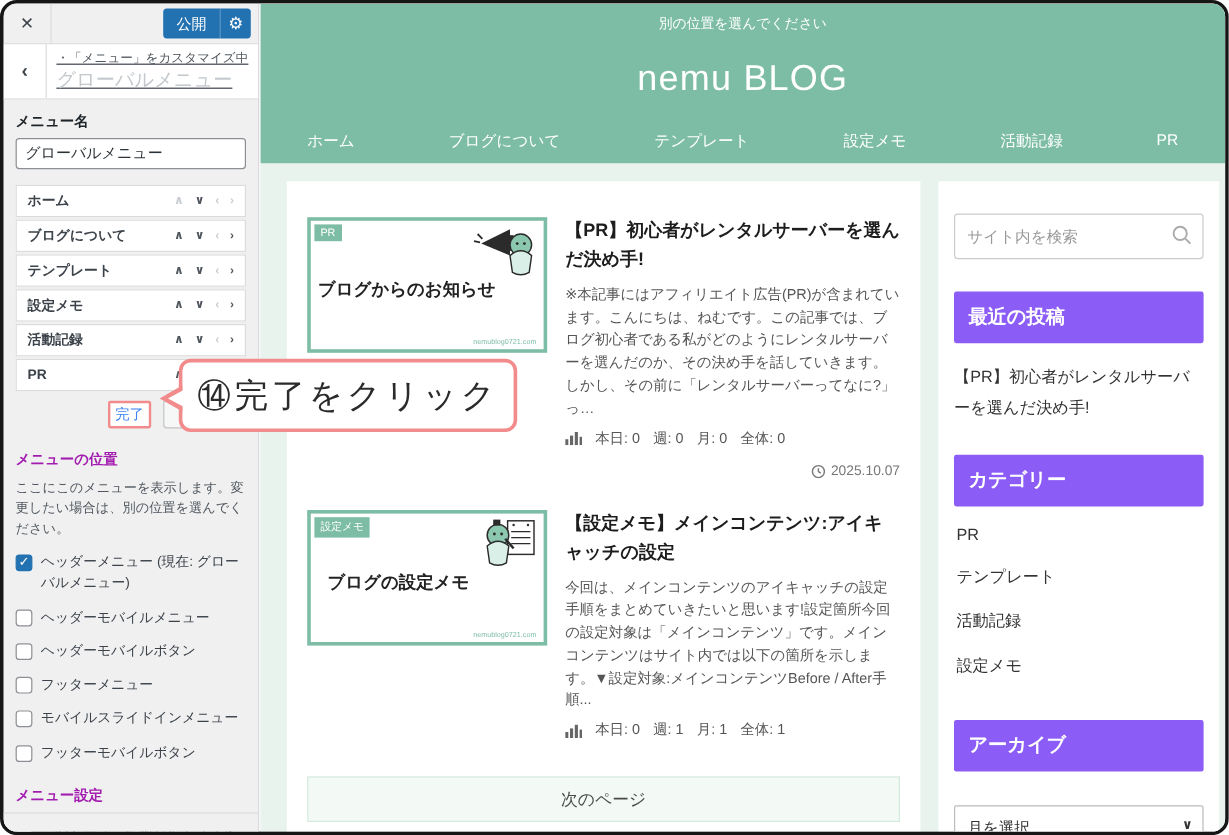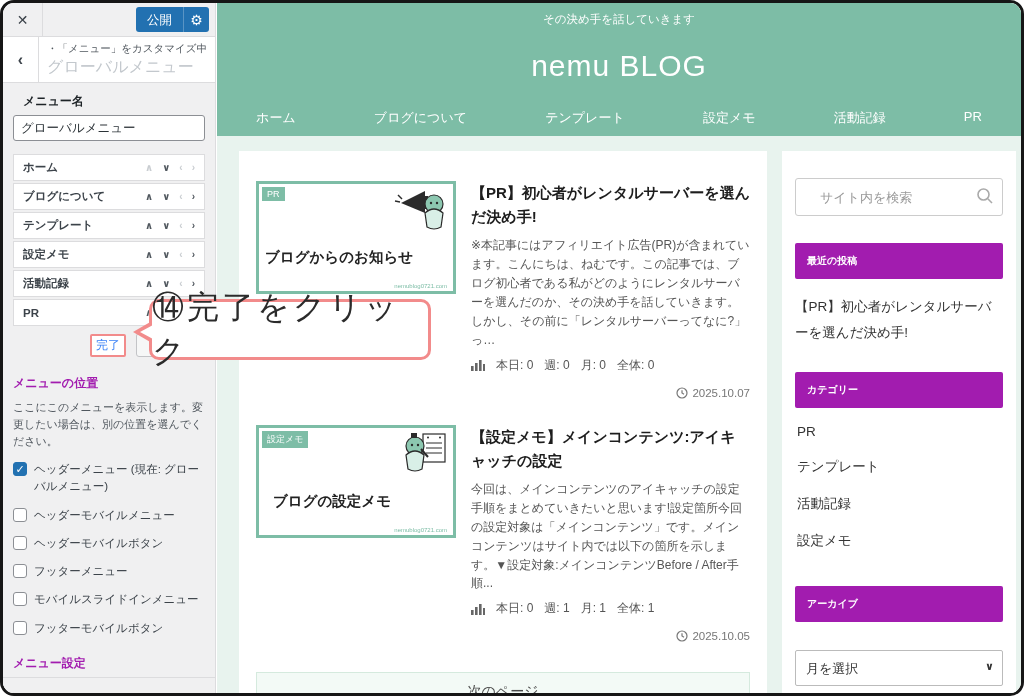--- a/index.html
+++ b/index.html
@@ -9,78 +9,78 @@
   
   .customizer { position:absolute; left:0; top:0; bottom:0; width:213px; background:#f0f0f1; border-right:1px solid #dcdcde; font-size:12px; color:#3c434a; }
   .cust-topbar { height:34px; display:flex; align-items:stretch; border-bottom:1px solid #dcdcde; }
   .close-btn { width:40px; display:flex; align-items:center; justify-content:center; border-right:1px solid #dcdcde; font-size:14px; font-weight:bold; color:#3c434a; cursor:pointer; }
   .topbar-spacer { flex:1; }
   .publish-group { display:flex; align-items:center; margin:4px 6px; background:#2271b1; border-radius:3px; color:#fff; overflow:hidden; }
   .publish-btn { padding:0 11px; height:26px; line-height:26px; font-size:12.5px; cursor:pointer; }
   .gear-btn { width:26px; height:26px; display:flex; align-items:center; justify-content:center; font-size:14px; cursor:pointer; border-left:1px solid rgba(255,255,255,.25); }
   .cust-sectionhead { background:#fff; border-bottom:1px solid #dcdcde; display:flex; min-height:44px; }
   .back-btn { width:36px; display:flex; align-items:center; justify-content:center; border-right:1px solid #dcdcde; font-size:16px; font-weight:bold; color:#3c434a; cursor:pointer; }
-  .sectionhead-text { padding:5px 8px 4px; overflow:hidden; }
+  .sectionhead-text { padding:5px 8px 4px; overflow:hidden;text-decoration:underline; }
   .customizing-label { font-size:10.5px; color:#50575e; white-space:nowrap; }
   .panel-title { font-size:16px; color:#c3c8cd; margin-top:1px; white-space:nowrap; }
   .cust-body { padding:8px 10px 0; }
-  .field-label { font-size:12px; font-weight:700; color:#1d2327; margin:2px 10px 5px; }
+  .field-label { font-size:12px; font-weight:700; color:#1d2327; margin:2px 0 5px; }
   .menu-name-input { width:100%; height:26px; border:1px solid #8c8f94; border-radius:3px; padding:0 7px; font-size:12.5px; color:#2c3338; background:#fff; font-family:inherit; }
   .menu-list { margin-top:13px; }
   .menu-row { background:#fff; border:1px solid #dcdcde; height:27px; margin-bottom:2px; display:flex; align-items:center; padding:0 9px; }
   .menu-row-label { flex:1; font-size:11.5px; font-weight:700; color:#3c434a; }
   .arrows { display:flex; gap:9px; font-size:10px; font-weight:bold; color:#50575e; }
   .arrows span { cursor:pointer; }
   .arrows .dim { color:#c9cdd1; }
   .done-row { margin-top:7px; display:flex; align-items:center; }
   .hl-box { margin-left:77px; border:2px solid #f28b8b; border-radius:2px; padding:1px 4px; background:#fff; }
   .done-link { color:#3b82f6; font-size:12px; cursor:pointer; }
   .ghost-btn { margin-left:10px; width:48px; height:24px; background:#f6f7f7; border:1px solid #c3c4c7; border-radius:3px; cursor:pointer; }
   .section-title { font-size:12px; font-weight:700; color:#a21caf; margin:18px 0 7px; }
   .loc-desc { font-size:11px; color:#50575e; line-height:1.55; margin-bottom:6px; }
   .chk-row { display:flex; align-items:flex-start; gap:7px; margin:11px 0; font-size:11.5px; color:#3c434a; line-height:1.5; }
   .chk { width:14px; height:14px; flex:none; border:1px solid #8c8f94; border-radius:3px; background:#fff; margin-top:1px; cursor:pointer; }
   .chk.checked { background:#2271b1; border-color:#2271b1; color:#fff; font-size:11px; line-height:13px; text-align:center; }
   .cust-footer { position:absolute; left:0; right:0; bottom:0; height:16px; border-top:1px solid #dcdcde; background:#f0f0f1; }
 
   
   .callout { position:absolute; left:146px; top:296px; width:282px; height:61px; background:#fff; border:3px solid #f28b8b; border-radius:10px; display:flex; align-items:center; justify-content:center; z-index:30; }
-  .callout-text { font-size:32px; color:#2b2b2b; letter-spacing:3px; font-weight:400; }
+  .callout-text { font-size:28px; color:#2b2b2b; letter-spacing:3px; font-weight:400; }
   .callout-tail { position:absolute; left:-19px; top:19px; width:0; height:0; border-top:11px solid transparent; border-bottom:11px solid transparent; border-right:19px solid #f28b8b; }
   .callout-tail-inner { position:absolute; left:-12px; top:23px; width:0; height:0; border-top:7px solid transparent; border-bottom:7px solid transparent; border-right:13px solid #fff; z-index:31; }
 
   
   .preview { position:absolute; left:214px; top:0; right:0; bottom:0; background:#e8f3ee; overflow:hidden; }
   .site-header { position:relative; height:133px; background:#7dbda6; color:#fff; text-align:center; }
   .tagline { padding-top:9px; font-size:11.5px; }
   .site-title { margin-top:22px; font-size:30px; letter-spacing:1px; font-weight:400; }
   .site-nav { position:absolute; left:0; right:0; bottom:9px; display:flex; justify-content:space-around; font-size:13px; }
   .site-nav a { color:#fff; text-decoration:none; cursor:pointer; }
 
   .main-col { position:absolute; left:22px; top:148px; width:528px; bottom:0; background:#fff; padding:30px 17px 0; }
   .post-card { display:flex; gap:15px; }
   .post-card + .post-card { margin-top:26px; }
   .thumb { position:relative; width:200px; height:113px; border:3px solid #7dbda6; background:#fff; flex:none; cursor:pointer; }
   .badge { position:absolute; top:3px; left:3px; background:#7dbda6; color:#fff; font-size:9px; padding:2px 5px; }
-  .thumb-caption { position:absolute; left:6px; right:54px; top:64px; text-align:center; font-weight:700; font-size:14.5px; color:#222; white-space:nowrap; }
+  .thumb-caption { position:absolute; left:6px; right:54px; top:48px; text-align:center; font-weight:700; font-size:14.5px; color:#222; white-space:nowrap; }
   .mascot { position:absolute; right:4px; top:3px; }
   .watermark { position:absolute; right:6px; bottom:2px; font-size:6px; color:#7dbda6; }
   .post-text { flex:1; min-width:0; }
   .post-title { font-size:15px; font-weight:700; color:#1d1d1d; line-height:1.6; cursor:pointer; }
   .excerpt { margin-top:7px; font-size:12px; color:#555; line-height:1.58; }
   .stats { margin-top:7px; display:flex; align-items:center; gap:11px; font-size:12px; color:#555; }
   .post-date { margin-top:13px; text-align:right; font-size:11.5px; color:#777; display:flex; justify-content:flex-end; align-items:center; gap:4px; }
   .next-page-btn { margin-top:30px; height:38px; line-height:36px; text-align:center; background:#f3faf6; border:1px solid #d5eade; color:#4a4a4a; font-size:14px; cursor:pointer; }
 
   .side-col { position:absolute; left:565px; top:148px; width:234px; bottom:0; background:#fff; padding:27px 13px 0; }
   .search-box { position:relative; }
-  .search-input { width:100%; height:38px; border:1px solid #ccc; border-radius:3px; padding:0 32px 0 24px; font-size:13px; color:#ef4444; font-family:inherit; background:#fff; }
+  .search-input { width:100%; height:38px; border:1px solid #ccc; border-radius:3px; padding:0 32px 0 10px; font-size:13px; color:#ef4444; font-family:inherit; background:#fff; }
   .search-input::placeholder { color:#999; }
   .search-icon { position:absolute; right:9px; top:9px; cursor:pointer; }
-  .widget-title { margin-top:27px; background:#a21caf; color:#fff; font-size:10px; font-weight:700; padding:11px 12px; border-radius:2px; }
+  .widget-title { margin-top:27px; background:#8b5cf6; color:#fff; font-size:16px; font-weight:700; padding:11px 12px; border-radius:2px; }
   .recent-item { margin-top:15px; font-size:13.5px; color:#333; line-height:1.9; cursor:pointer; }
   .cat-list { list-style:none; margin-top:6px; }
   .cat-list li { padding:9.5px 2px; font-size:13.5px; color:#333; cursor:pointer; }
   .archive-wrap { position:relative; margin-top:28px; }
   .archive-select { width:100%; height:36px; border:1px solid #bbb; border-radius:2px; background:#fff; font-size:13px; color:#333; padding:0 10px; appearance:none; -webkit-appearance:none; font-family:inherit; cursor:pointer; }
   .select-chevron { position:absolute; right:9px; top:10px; font-size:11px; color:#333; pointer-events:none; font-weight:bold; }
 </style>
 </head>
 <body>
 
@@ -210,21 +210,21 @@
   </div>
 
   <div class="callout">
     <div class="callout-tail"></div>
     <div class="callout-tail-inner"></div>
     <div class="callout-text">⑭完了をクリック</div>
   </div>
 
   <div class="preview">
     <div class="site-header">
-      <div class="tagline">その決め手を話していきます</div>
+      <div class="tagline">別の位置を選んでください</div>
       <div class="site-title">nemu BLOG</div>
       <div class="site-nav">
         <a>ホーム</a>
         <a>ブログについて</a>
         <a>テンプレート</a>
         <a>設定メモ</a>
         <a>活動記録</a>
         <a>PR</a>
       </div>
     </div>
@@ -300,27 +300,20 @@
                 <rect x="0" y="7" width="2.6" height="5" fill="#666"></rect>
                 <rect x="4" y="4" width="2.6" height="8" fill="#666"></rect>
                 <rect x="8" y="1" width="2.6" height="11" fill="#666"></rect>
                 <rect x="12" y="5" width="2" height="7" fill="#666"></rect>
               </svg>
             <span>本日: 0</span>
             <span>週: 1</span>
             <span>月: 1</span>
             <span>全体: 1</span>
           </div>
-          <div class="post-date">
-            <svg width="12" height="12" viewBox="0 0 12 12">
-                <circle cx="6" cy="6" r="5" fill="none" stroke="#777" stroke-width="1.2"></circle>
-                <path d="M6 3.2 V6 L8 7.2" fill="none" stroke="#777" stroke-width="1.2"></path>
-              </svg>
-            <span>2025.10.05</span>
-          </div>
         </div>
       </div>
 
       <div class="next-page-btn">次のページ</div>
 
     </div>
 
     <div class="side-col">
       <div class="search-box">
         <input class="search-input" placeholder="サイト内を検索" style="">

